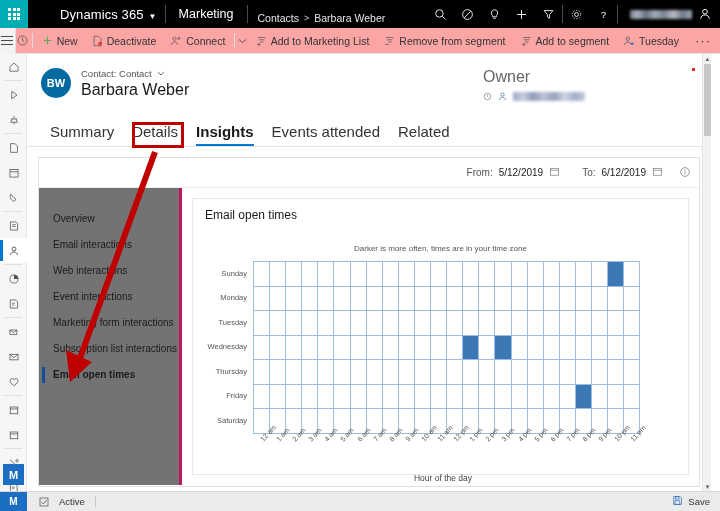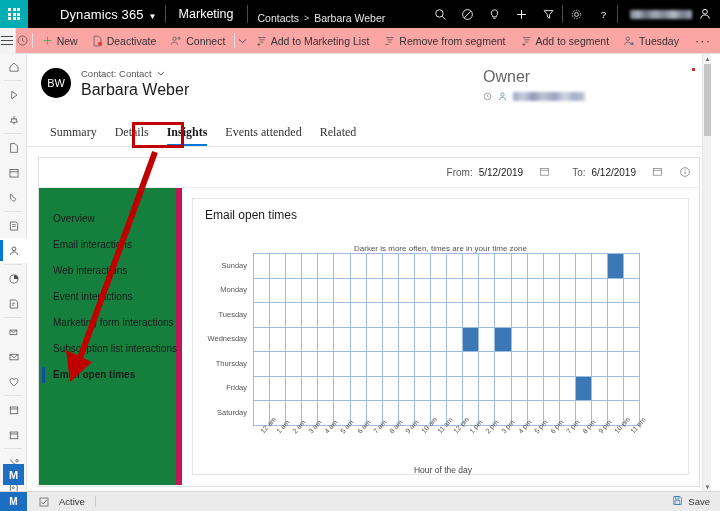--- a/index.html
+++ b/index.html
@@ -152,22 +152,22 @@
 
   
   .rec-head {
     position: relative;
     padding: 9px 0 0 14px;
     height: 67px;
   }
   .avatar {
     position:absolute; left:14px; top:14px;
     width: 30px; height: 30px; border-radius: 50%;
-    background: #000000; color:#ffffff;
-    font-size: 11px; font-weight: normal;
+    background: #0369a1; color:#ffffff;
+    font-size: 11px; font-weight: bold;
     display:flex;align-items:center;justify-content:center;
   }
   .rec-meta {
     margin-left: 40px;
     font-size: 9.5px; color: #555555;
     display:flex; align-items:center; gap:5px;
     padding-top: 5px;
   }
   .rec-title {
     margin-left: 40px;
@@ -192,23 +192,23 @@
   }
 
   
   .tabs {
     display:flex; align-items:flex-end; gap: 0;
     padding-left: 14px; height: 26px;
     border-bottom: 1px solid #e4e4e4;
     position: relative;
   }
   .tab {
-    font-size: 12px; color: #333333;
+    font-size: 15px; color: #333333;
     padding: 0 9px 6px 9px;
-    position: relative; white-space: nowrap; font-family: Liberation Serif, serif;
+    position: relative; white-space: nowrap;
   }
   .tab.active { font-weight: bold; color:#1a1a1a; }
   .tab.active::after {
     content:""; position:absolute; left:9px; right:9px; bottom:0;
     height:2px; background:#0078d4;
   }
 
   
   .insights-wrap {
     margin: 10px 11px 0 11px;
@@ -218,27 +218,27 @@
     position: relative;
   }
   .date-bar {
     height: 30px;
     display:flex; align-items:center; justify-content:flex-end;
     gap: 6px; padding-right: 8px;
     font-size: 10px; color:#333;
     border-bottom: 1px solid #eeeeee;
   }
   .date-lab { color:#555; }
-  .date-val { color:#222; margin-right: 10px; }
+  .date-val { color:#222; margin-right: 0; }
   .ins-body { display:flex; height: 297px; }
   .ins-nav {
     width: 143px;
     padding-top: 18px;
-    border-right: 6px solid #be185d;
-    background:#15803d;
+    border-right: 3px solid #be185d;
+    background:#737373;
   }
   .ins-nav-item {
     position: relative;
     font-size: 10px; color: #1a1a1a;
     padding: 6px 6px 6px 14px;
     white-space: nowrap;
     line-height: 14px;
   }
   .ins-nav-item.sel { font-weight: bold; }
   .ins-nav-item.sel::before {
@@ -259,20 +259,21 @@
   }
   .chart-title { font-size: 12px; color:#1a1a1a; }
   .chart-sub {
     font-size: 8px; color:#555;
     text-align:center; margin-top: 22px;
   }
 
   
   .hm {
     position: relative;
+    margin-top: 8px;
     display: flex;
   }
   .hm-ylabels {
     width: 48px;
     padding-top: 0;
   }
   .hm-ylabels div {
     height: 24.5px;
     font-size: 7.5px; color:#555;
     display:flex;align-items:center;justify-content:flex-end;

